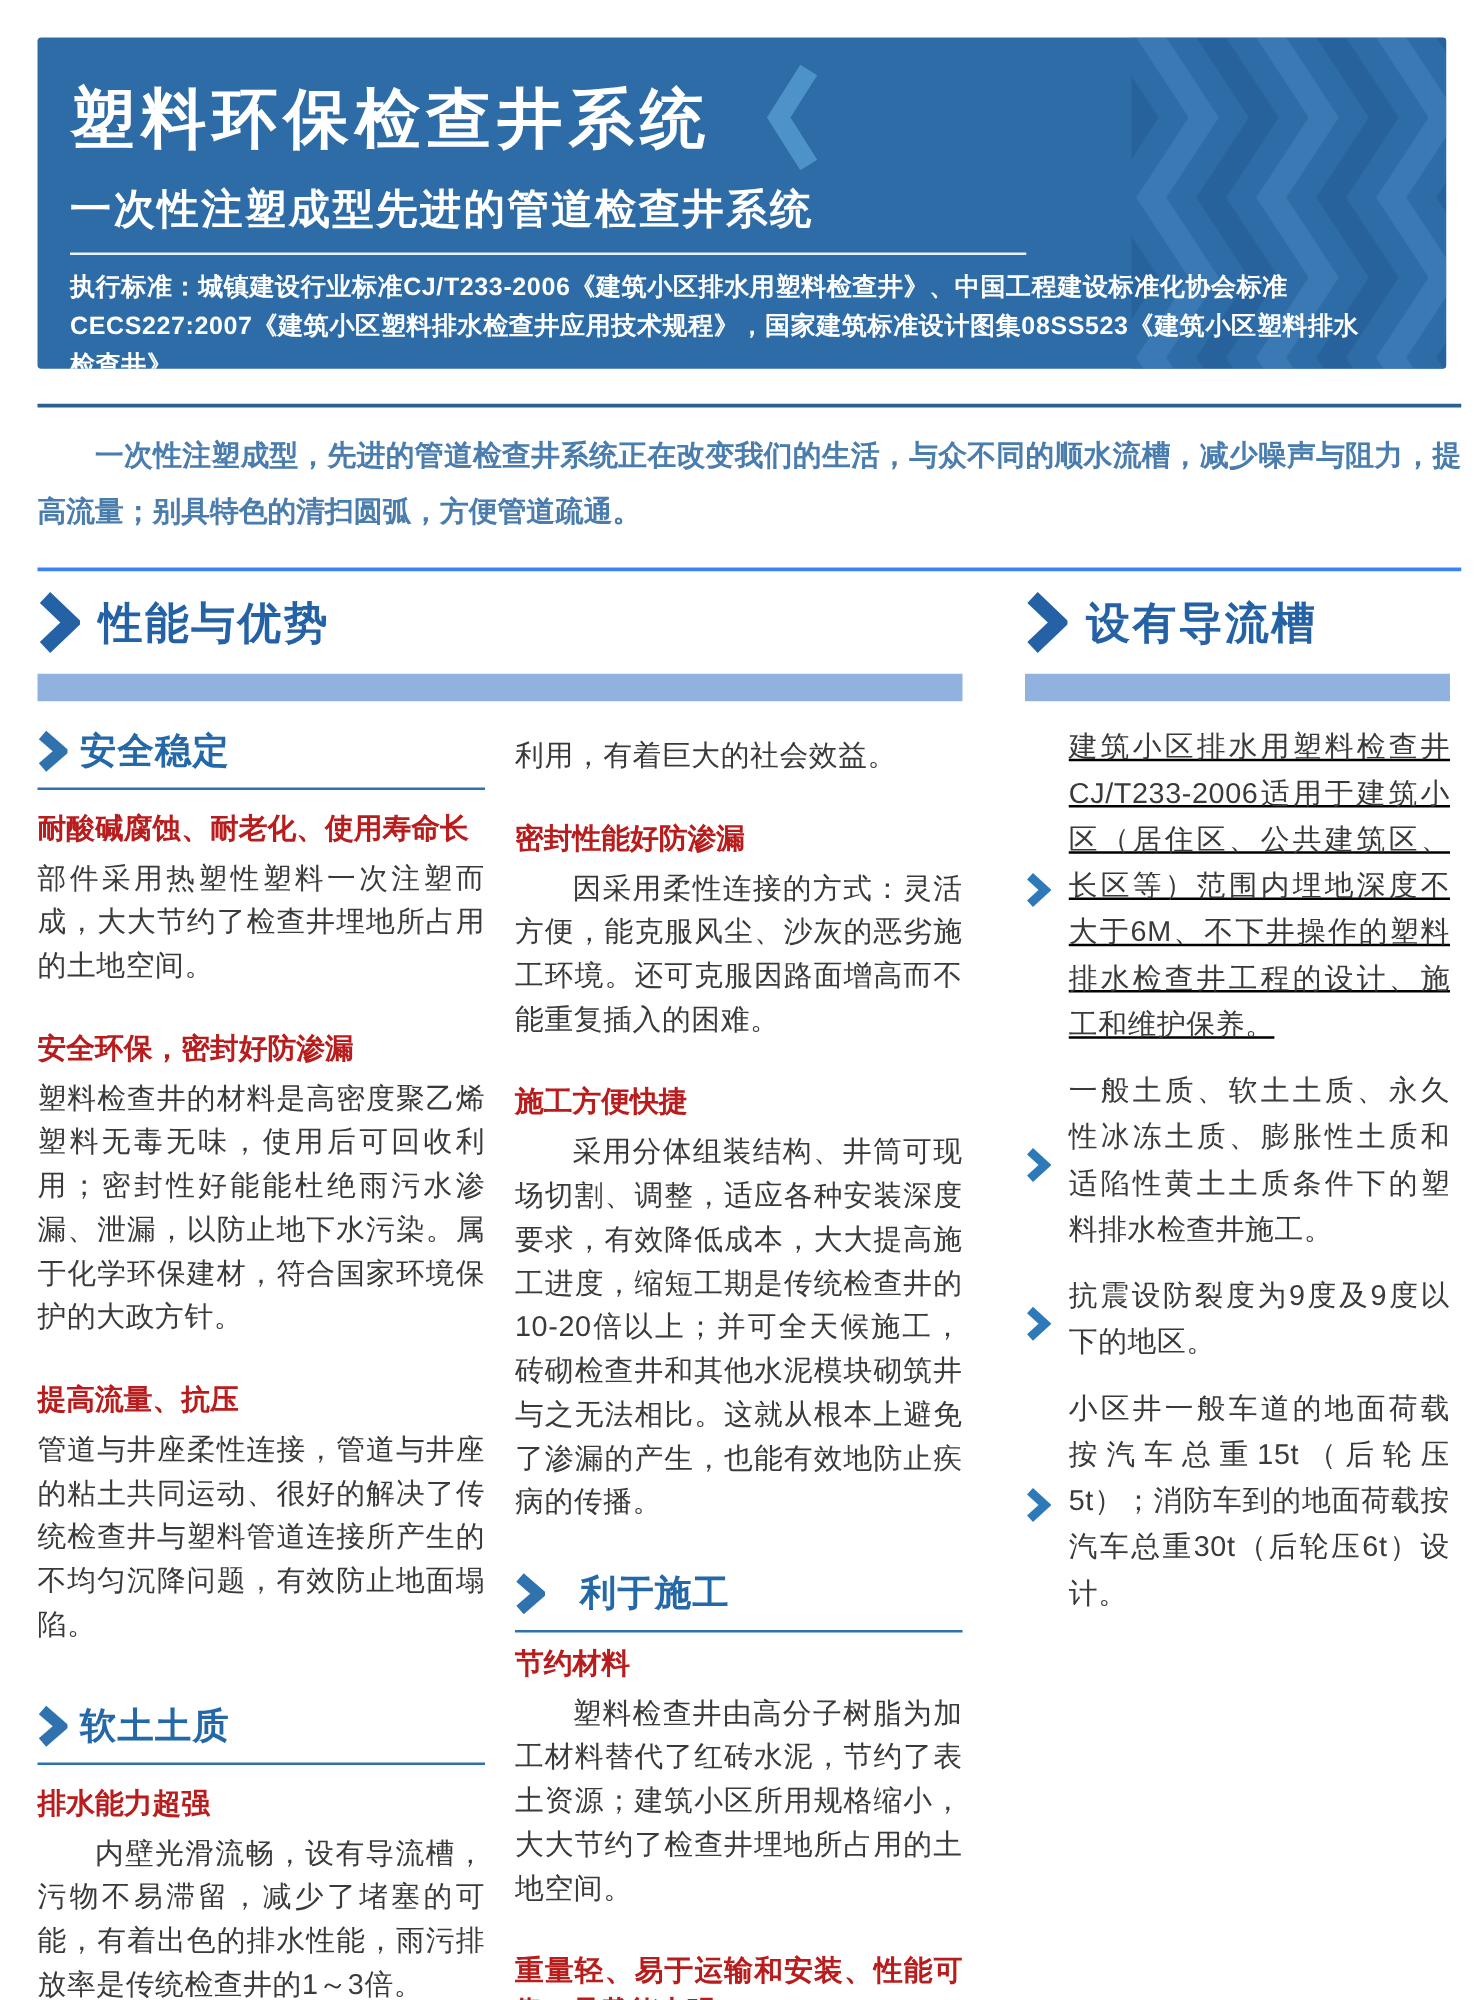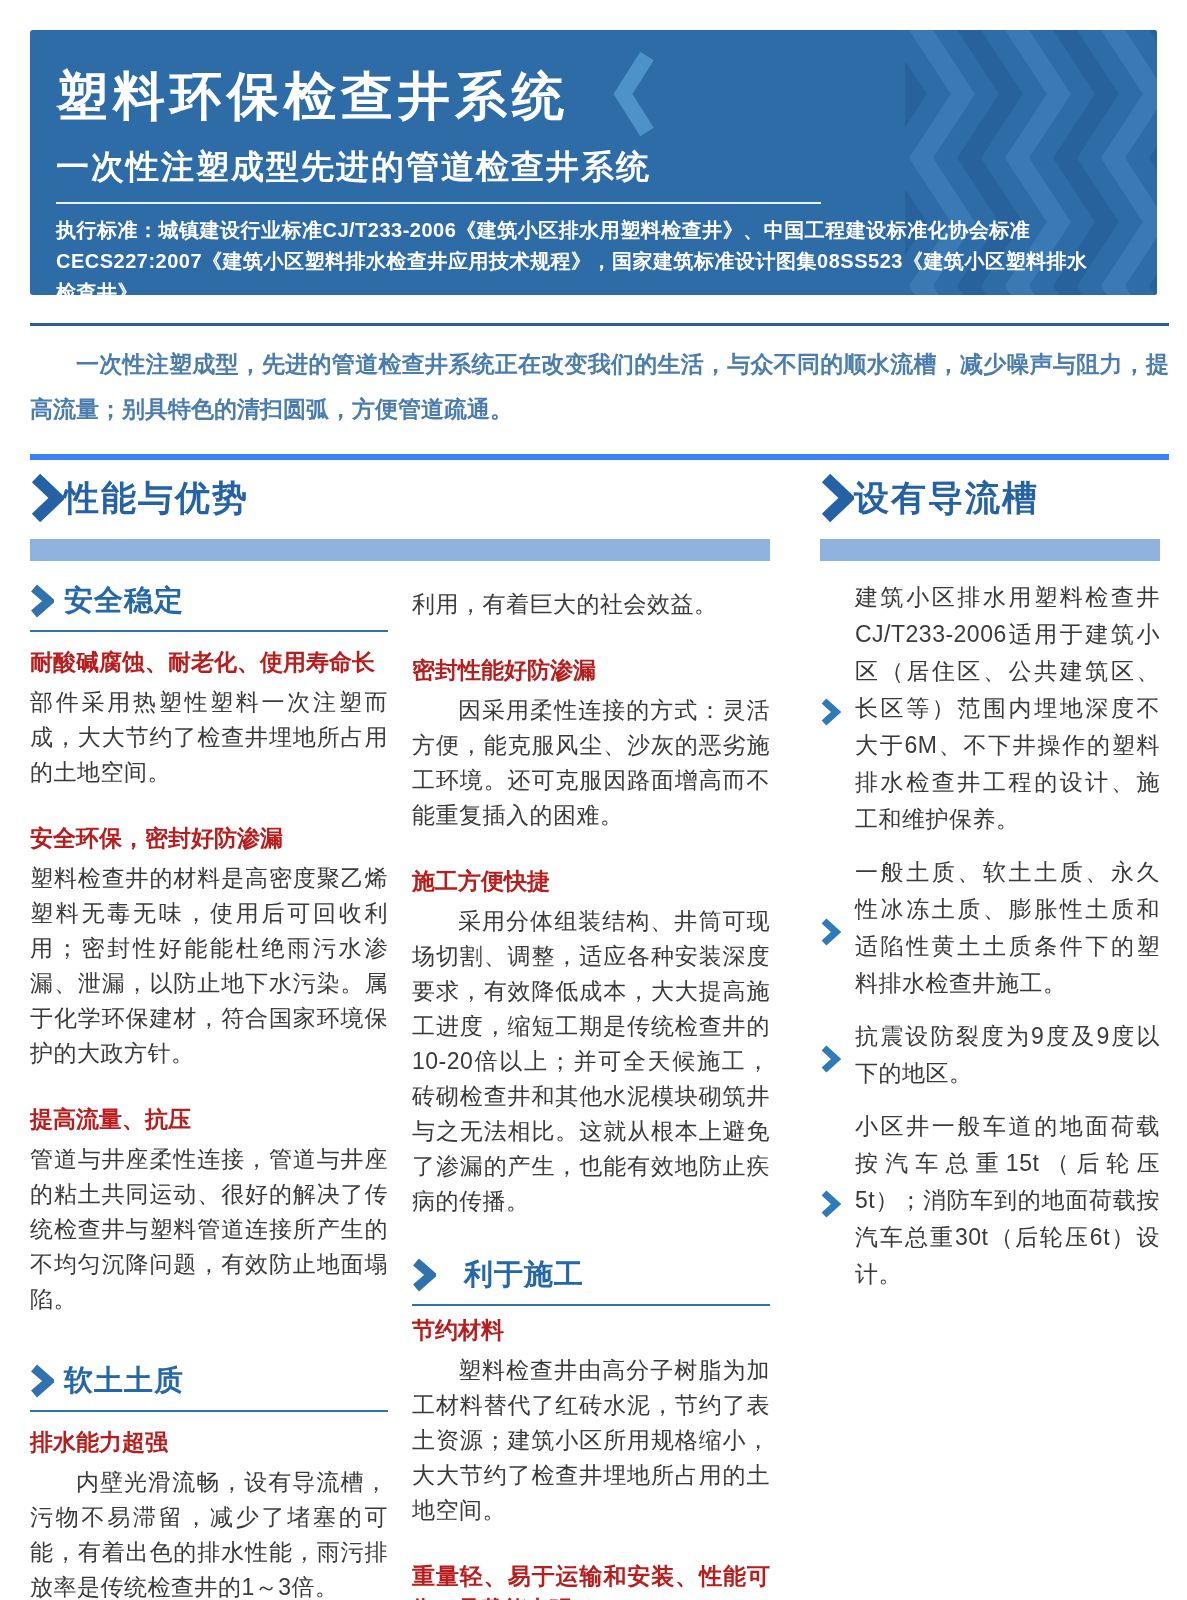--- a/index.html
+++ b/index.html
@@ -22,35 +22,35 @@
   .hero-subtitle{font-size:33px;line-height:40px;font-weight:bold;letter-spacing:2px;margin-top:9px;}
   .hero-divider{width:765px;height:2px;background:#e9f1f8;margin-top:15px;}
   .hero-standards{
     width:1045px;font-size:20px;line-height:31px;font-weight:bold;
     letter-spacing:.5px;margin-top:11px;
   }
 
   
   .intro{
     margin:28px 18px 0 30px;
-    border-top:3px solid #2a5f92;border-bottom:6px solid #3b82f6;
+    border-top:3px solid #2a5f92;border-bottom:3px solid #3b82f6;
     padding:16px 0 22px 0;
   }
   .intro p{
     margin:0;font-size:23px;line-height:45px;color:#4a7dad;font-weight:bold;
     text-indent:2em;text-align:justify;
   }
 
   
   .main{display:flex;margin:40px 27px 0 30px;}
   .left-wrap{width:740px;flex:0 0 740px;}
   .mid-gap{width:50px;flex:0 0 50px;}
   .right-wrap{width:340px;flex:0 0 340px;}
 
-  .sec-head{display:flex;align-items:center;}
+  .sec-head{display:flex;align-items:center;gap:15px;}
   .sec-title{font-size:35px;font-weight:bold;color:#2462a5;letter-spacing:2px;}
   .sec-bar{height:22px;background:#8fb3de;margin-top:15px;}
 
   .cols{display:flex;gap:24px;margin-top:20px;}
   .col{width:358px;flex:0 0 358px;}
 
   .subsec{
     display:flex;align-items:center;gap:10px;
     border-bottom:2px solid #2f72ad;padding-bottom:9px;
   }
@@ -65,21 +65,21 @@
   .feature-h.tight{margin-top:8px;}
   .body-p{
     color:#3a3a3a;font-size:23px;line-height:35px;margin:0;
     text-align:justify;letter-spacing:.5px;
   }
   .indent{text-indent:2em;}
 
   
   .app-list{margin-top:18px;}
   .app-item{display:flex;gap:11px;margin-top:16px;}
-  .app-item:first-child{margin-top:4px;}
+  .app-item:first-child{margin-top:4px;text-decoration:underline;}
   .app-icon{flex:0 0 24px;padding-top:7px;}
   .app-text{
     flex:1;color:#3a3a3a;font-size:23px;line-height:37px;
     text-align:justify;letter-spacing:.5px;
   }
 
   .icon-wrap{display:inline-flex;align-items:center;}
 </style>
 </head>
 <body>

